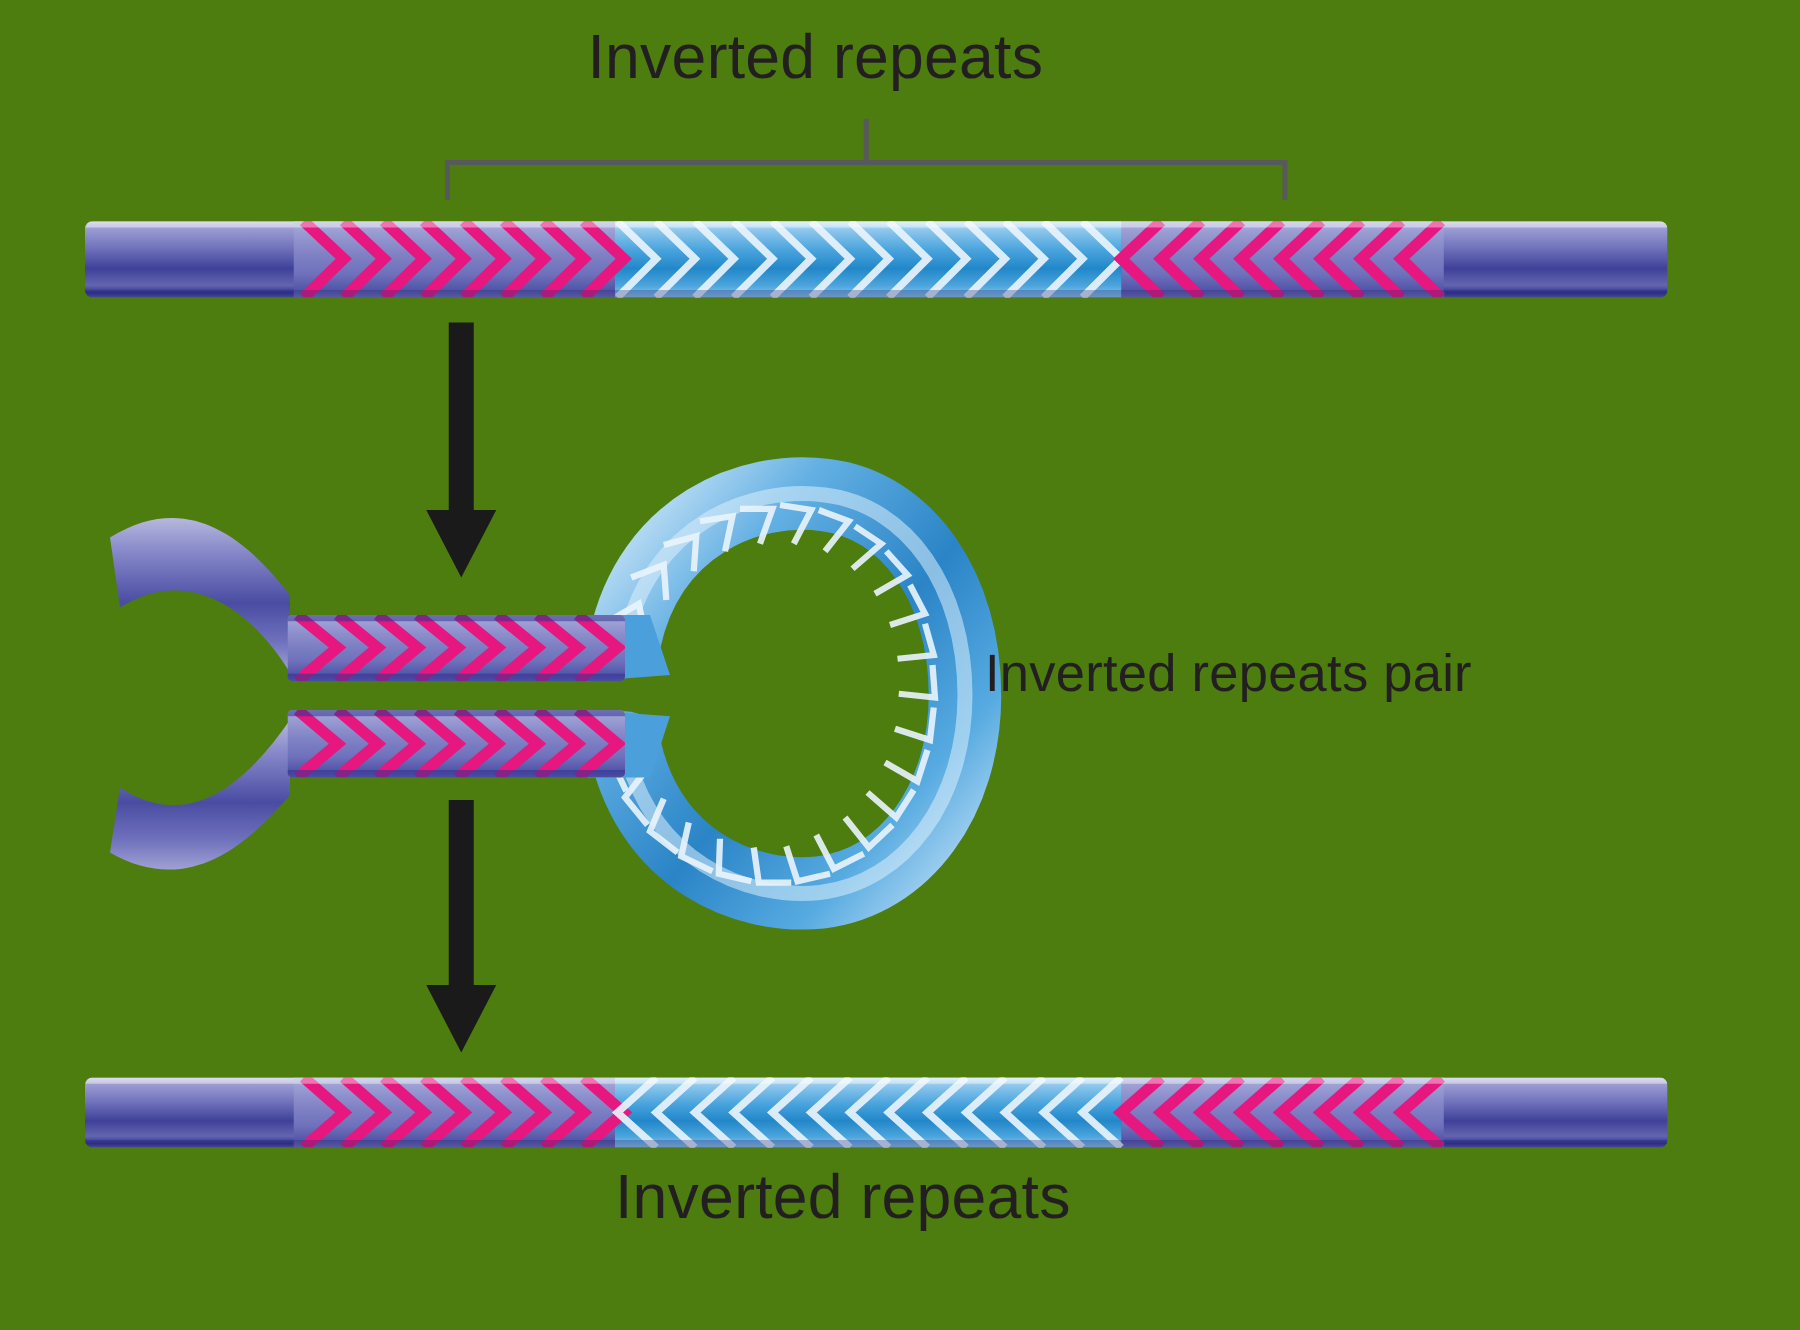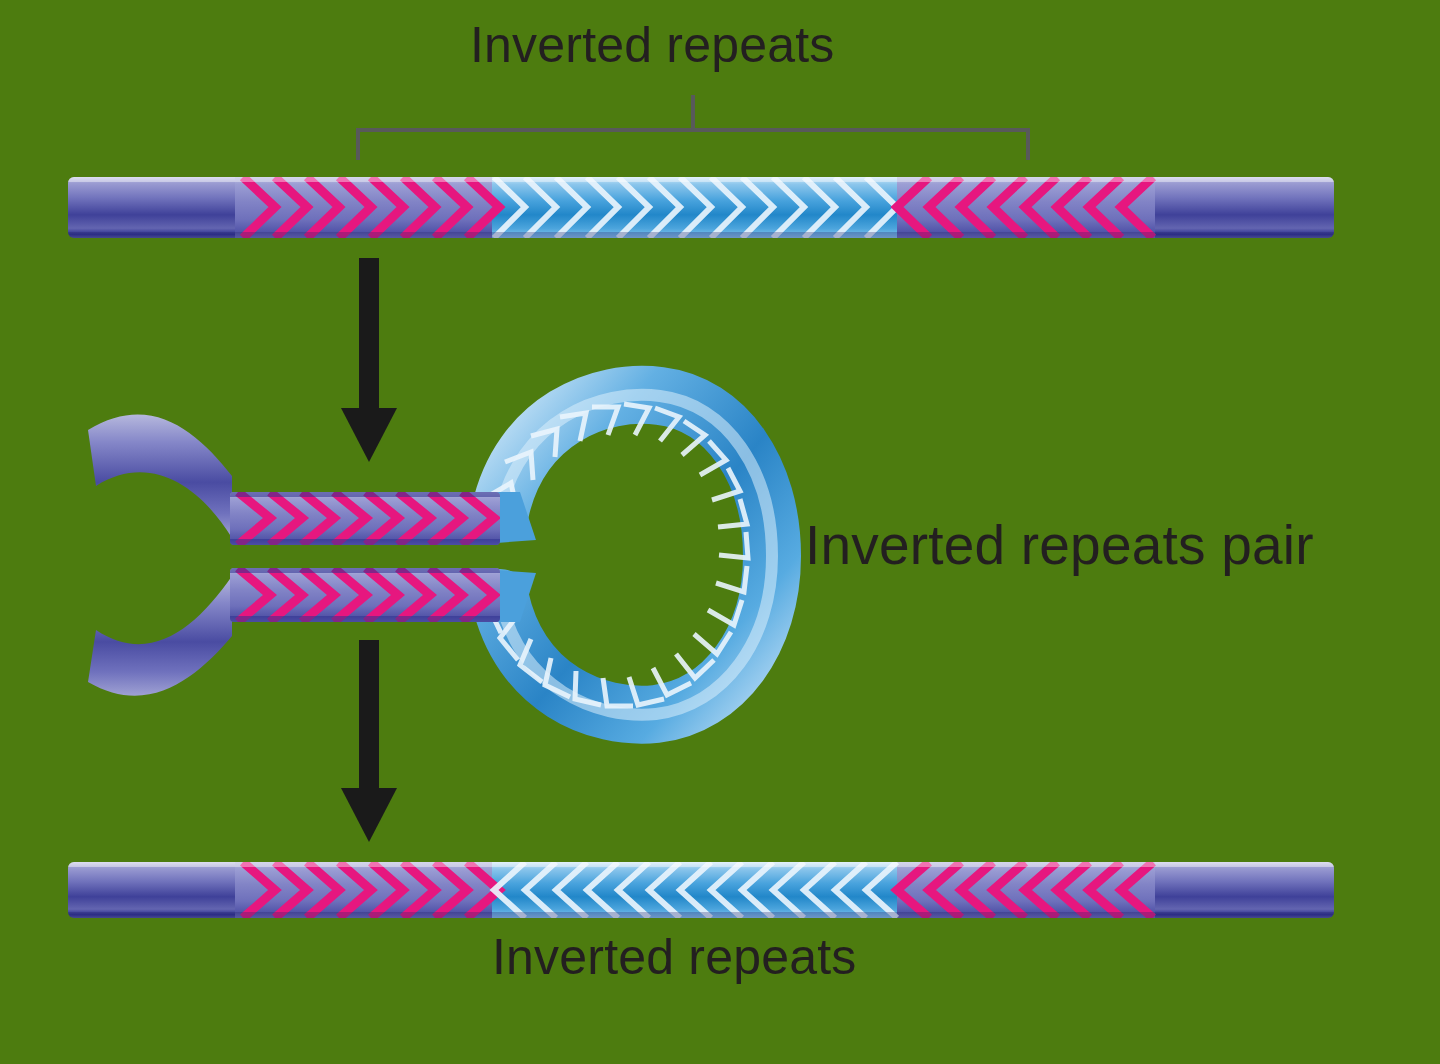--- a/index.html
+++ b/index.html
@@ -28,23 +28,23 @@
     white-space: nowrap;
     line-height: 1;
   }
   #label-inverted-repeats {
     left: 470px;
     top: 20px;
     font-size: 50px;
     letter-spacing: 0.2px;
   }
   #label-inverted-repeats-pair {
-    left: 805px;
+    left: 788px;
     top: 518px;
-    font-size: 55px;
+    font-size: 42px;
     letter-spacing: 0.2px;
   }
   #label-inverted-region {
     left: 492px;
     top: 932px;
     font-size: 50px;
     letter-spacing: 0.2px;
   }
   .svg-layer {
     position: absolute;

